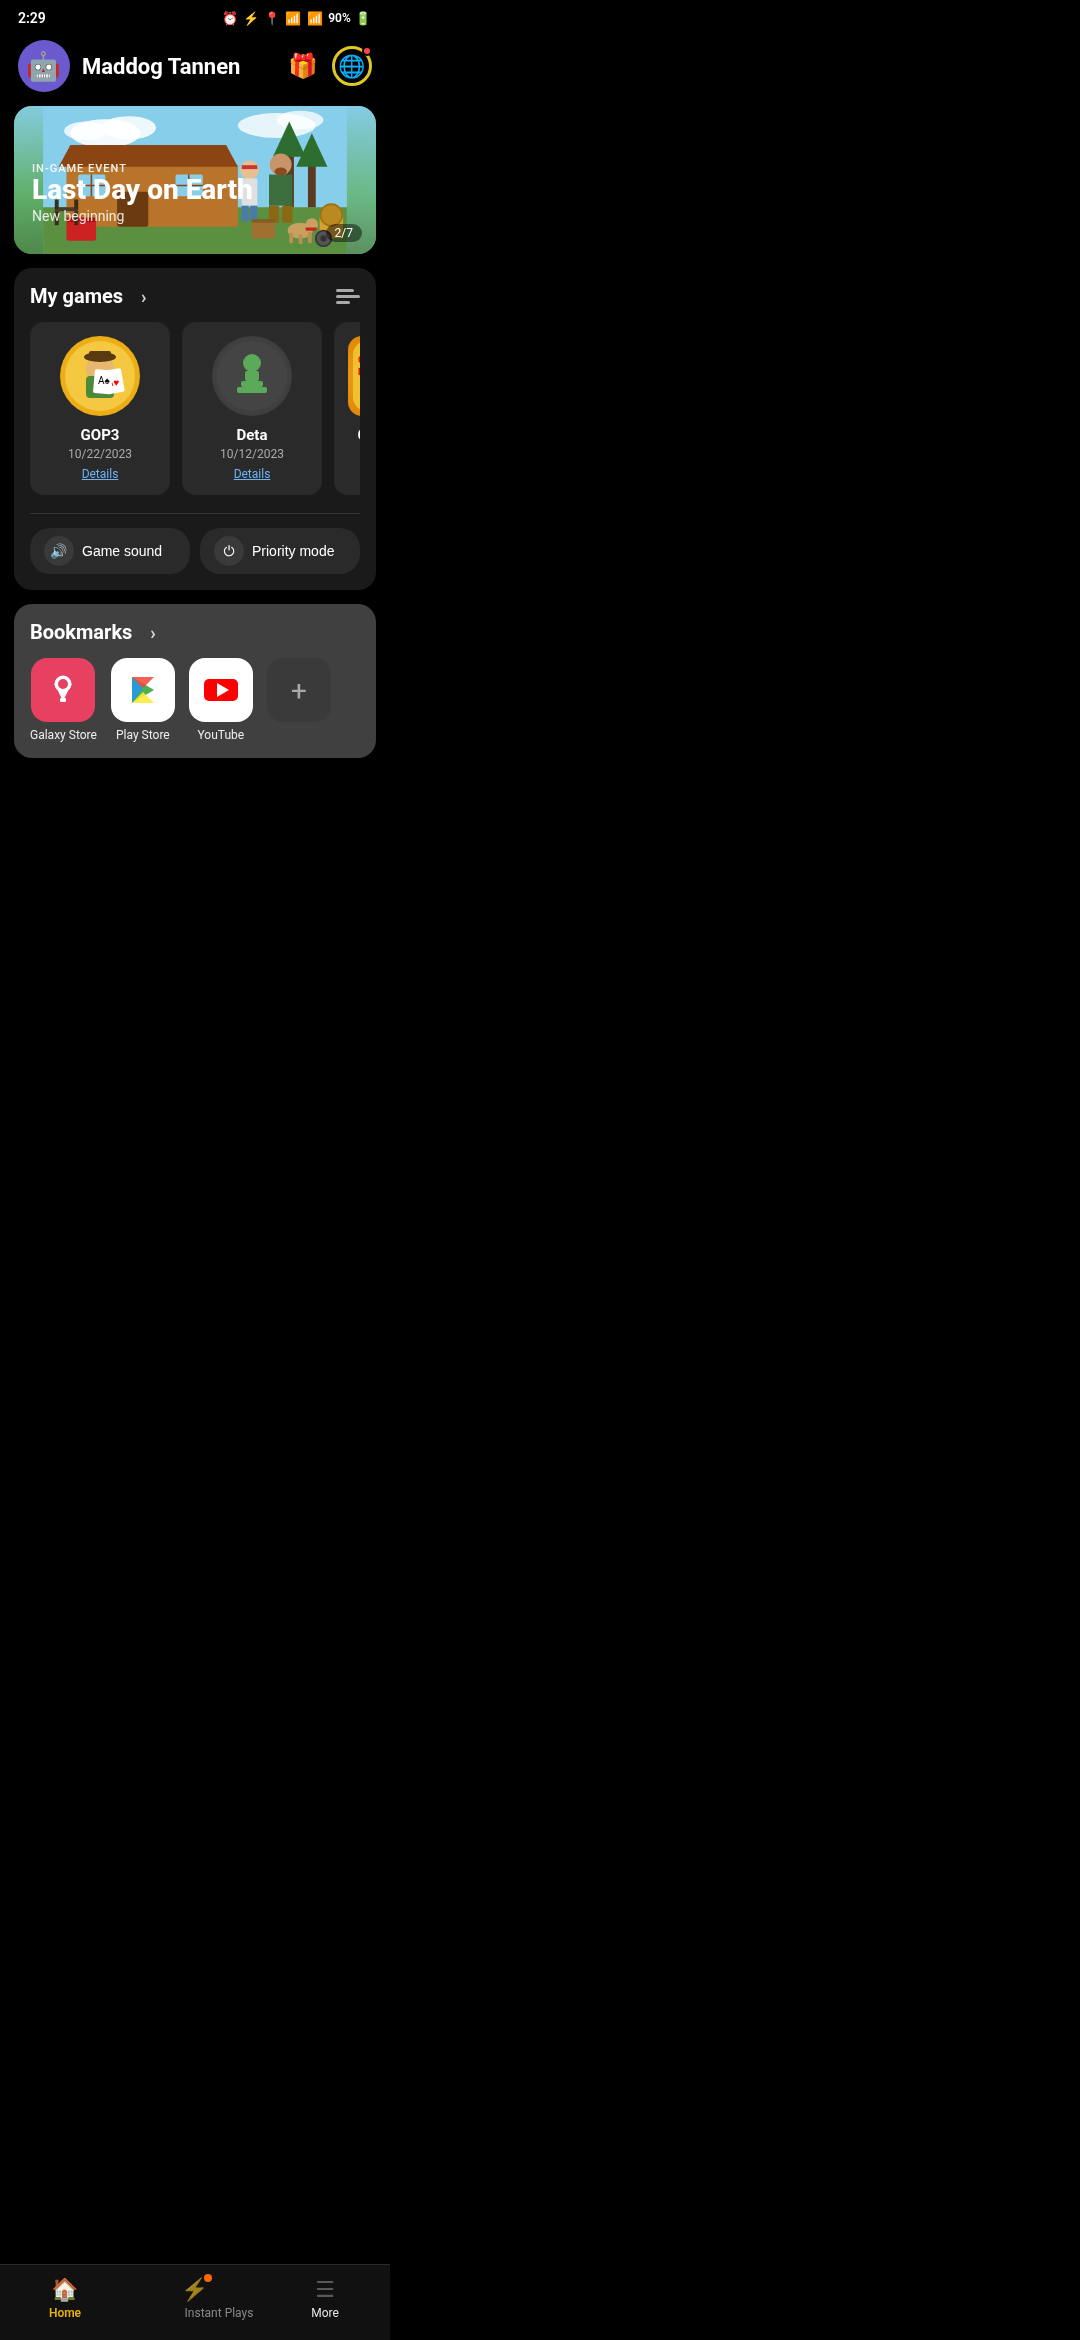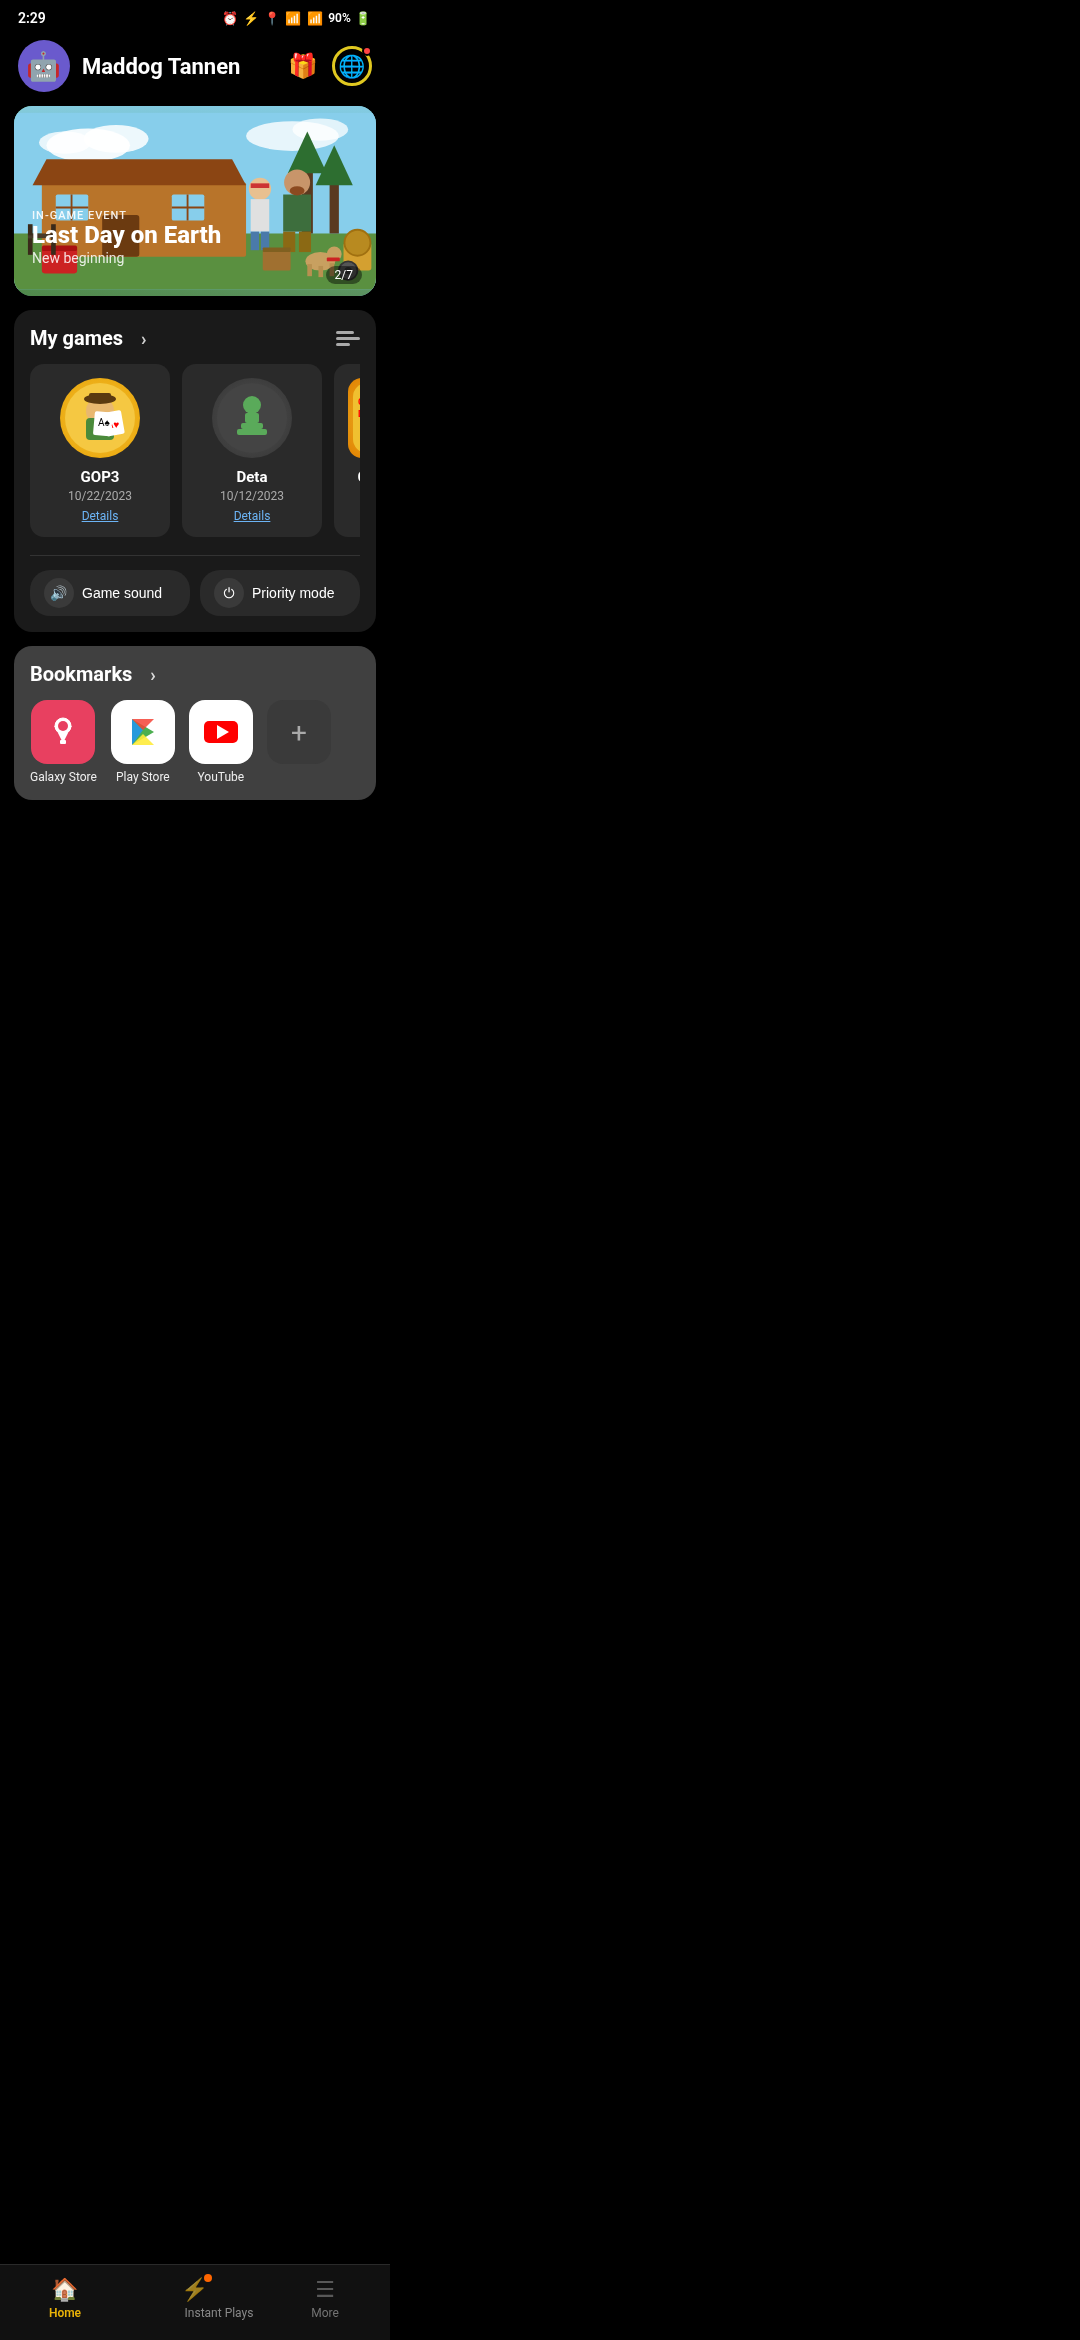--- a/index.html
+++ b/index.html
@@ -76,42 +76,42 @@
       border-radius: 50%;
       border: 2px solid #000;
     }
 
     
     .banner {
       margin: 0 14px 14px;
       border-radius: 18px;
       overflow: hidden;
       position: relative;
-      height: 190px;
+      height: 148px;
       background: linear-gradient(135deg, #6db36d 0%, #4a9c7a 30%, #87ceeb 100%);
     }
     .banner-bg {
       position: absolute;
       inset: 0;
       background:
         linear-gradient(to bottom, rgba(135,206,235,0.9) 0%, rgba(100,180,100,0.7) 60%, rgba(80,130,60,0.8) 100%);
     }
     .banner-text {
       position: absolute;
       left: 18px; bottom: 30px;
     }
     .banner-event {
       font-size: 11px;
       text-transform: uppercase;
       letter-spacing: 1px;
       opacity: 0.9;
       font-weight: 500;
     }
     .banner-title {
-      font-size: 24px;
+      font-size: 28px;
       font-weight: 800;
       line-height: 1.1;
     }
     .banner-subtitle {
       font-size: 14px;
       opacity: 0.85;
       margin-top: 2px;
     }
     .banner-counter {
       position: absolute;
@@ -561,15 +561,15 @@
   </div>
   <div class="nav-item">
     <div class="nav-instant">
       <span class="nav-icon" style="color:#888;">⚡</span>
       <span class="nav-instant-dot"></span>
     </div>
     <span class="nav-label" style="color:#888;padding-left:48px;">Instant Plays</span>
   </div>
   <div class="nav-item">
     <span class="nav-icon" style="color:#888;">☰</span>
-    <span class="nav-label" style="color:#737373;">More</span>
+    <span class="nav-label" style="color:#e5e5e5;">More</span>
   </div>
 </div>
 
 </body></html>

